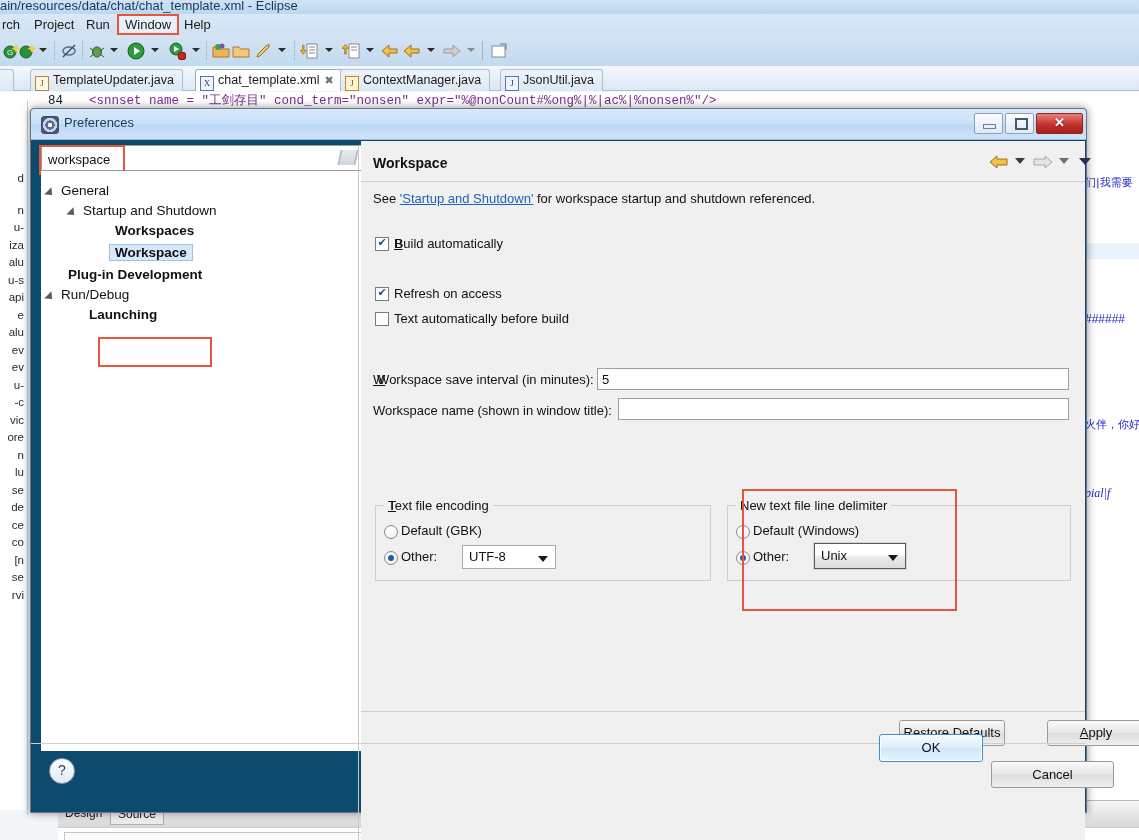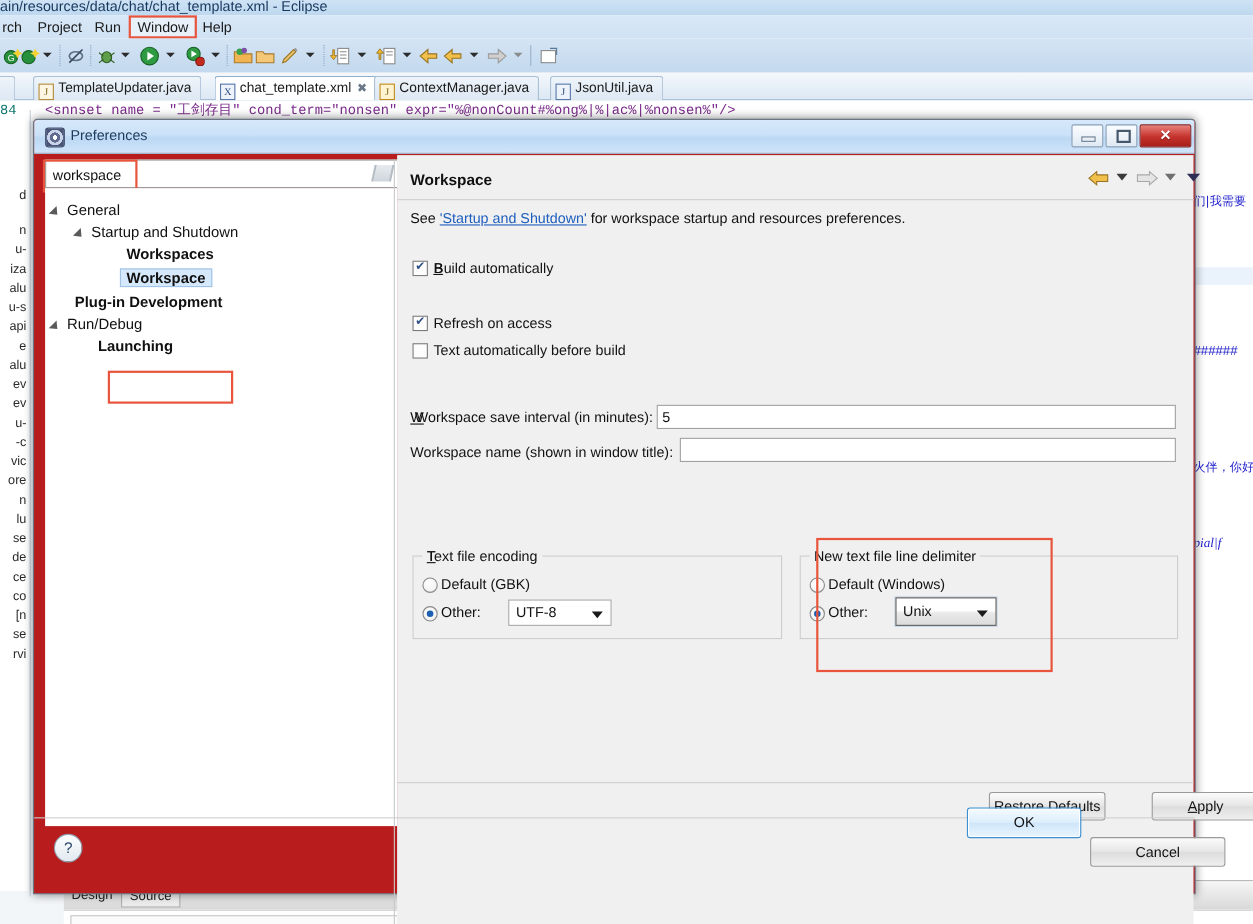--- a/index.html
+++ b/index.html
@@ -80,21 +80,21 @@
   .etab .fic.xml { border-color: #5577aa; color: #224477; background: #eef3fb; }
   .etab .closer { color: #6a7886; margin-left: 5px; font-size: 11px; }
 
   
   .code-line {
     position: absolute; top: 92px; left: 0; width: 1139px; height: 18px;
     font-family: "Liberation Mono", monospace; font-size: 12.5px;
     white-space: nowrap; overflow: hidden;
     color: #7a2a8a; background: #ffffff;
   }
-  .code-line .lnum { color: #0f766e; margin-right: 26px; }
+  .code-line .lnum { color: #0f172a; margin-right: 26px; padding-left: 48px; }
 
   
   .left-frag {
     position: absolute; left: 0; top: 110px; width: 26px; height: 700px;
     background: #ffffff; overflow: hidden;
     font-size: 11.5px; color: #2a2a2a; line-height: 17.5px;
     text-align: right; padding-right: 2px; box-sizing: border-box;
     white-space: nowrap;
   }
   .left-frag div { overflow: hidden; }
@@ -123,21 +123,21 @@
   .bottom-panel { position: absolute; left: 58px; top: 827px; width: 1081px; height: 13px;
     background: #ffffff; border-top: 1px solid #cfcfcf; }
   .bottom-box { position: absolute; left: 64px; top: 832px; width: 380px; height: 8px;
     border: 1px solid #c6c6c6; background: #fbfbfb; }
   .bottom-box2 { position: absolute; left: 760px; top: 832px; width: 100px; height: 8px;
     border: 1px solid #c6c6c6; background: #fbfbfb; }
 
   
   .dialog {
     position: absolute; left: 30px; top: 108px; width: 1055px; height: 703px;
-    background: #b91c1c;
+    background: #0c4a6e;
     border: 1px solid #6a7684;
     border-radius: 4px 4px 0 0;
     box-shadow: 0 0 9px rgba(0,0,0,0.45);
   }
   .dlg-title {
     position: absolute; left: 0; top: 0; width: 100%; height: 30px;
     background: linear-gradient(to bottom, #d7e9fb 0%, #cbe1f8 45%, #bcd8f4 55%, #cfe4fa 100%);
     border-bottom: 1px solid #9fb7cd;
     border-radius: 3px 3px 0 0;
   }
@@ -595,21 +595,21 @@
               <path d="M12 2 v3 h-11 v6 h11 v3 l7 -6z" fill="#e4e4e4" stroke="#a8a8a8"></path>
             </svg>
         </span>
         <span style="position:absolute; left:-18px; top:4px; width:0;height:0;border-left:5px solid transparent;border-right:5px solid transparent;border-top:6px solid #6f6f6f;"></span>
         <span style="position:absolute; left:2px; top:4px; width:0;height:0;border-left:6px solid transparent;border-right:6px solid transparent;border-top:7px solid #2e2e55;"></span>
       </div>
 
       <div class="hr-title"></div>
 
       <div class="see-line">
-        <span>See </span><a href="#">'Startup and Shutdown'</a><span> for workspace startup and resources preferences.</span>
+        <span>See </span><a href="#">'Startup and Shutdown'</a><span> for workspace startup and shutdown referenced.</span>
       </div>
 
       <div class="chk-row" style="top:93px;">
         <span class="cbox on"></span>
         <span class="lab"><u class="mn">B</u><span style="margin-left:-0.62em;">Build automatically</span></span>
       </div>
       <div class="chk-row" style="top:143px;">
         <span class="cbox on"></span>
         <span class="lab"><span>Refresh on access</span></span>
       </div>

